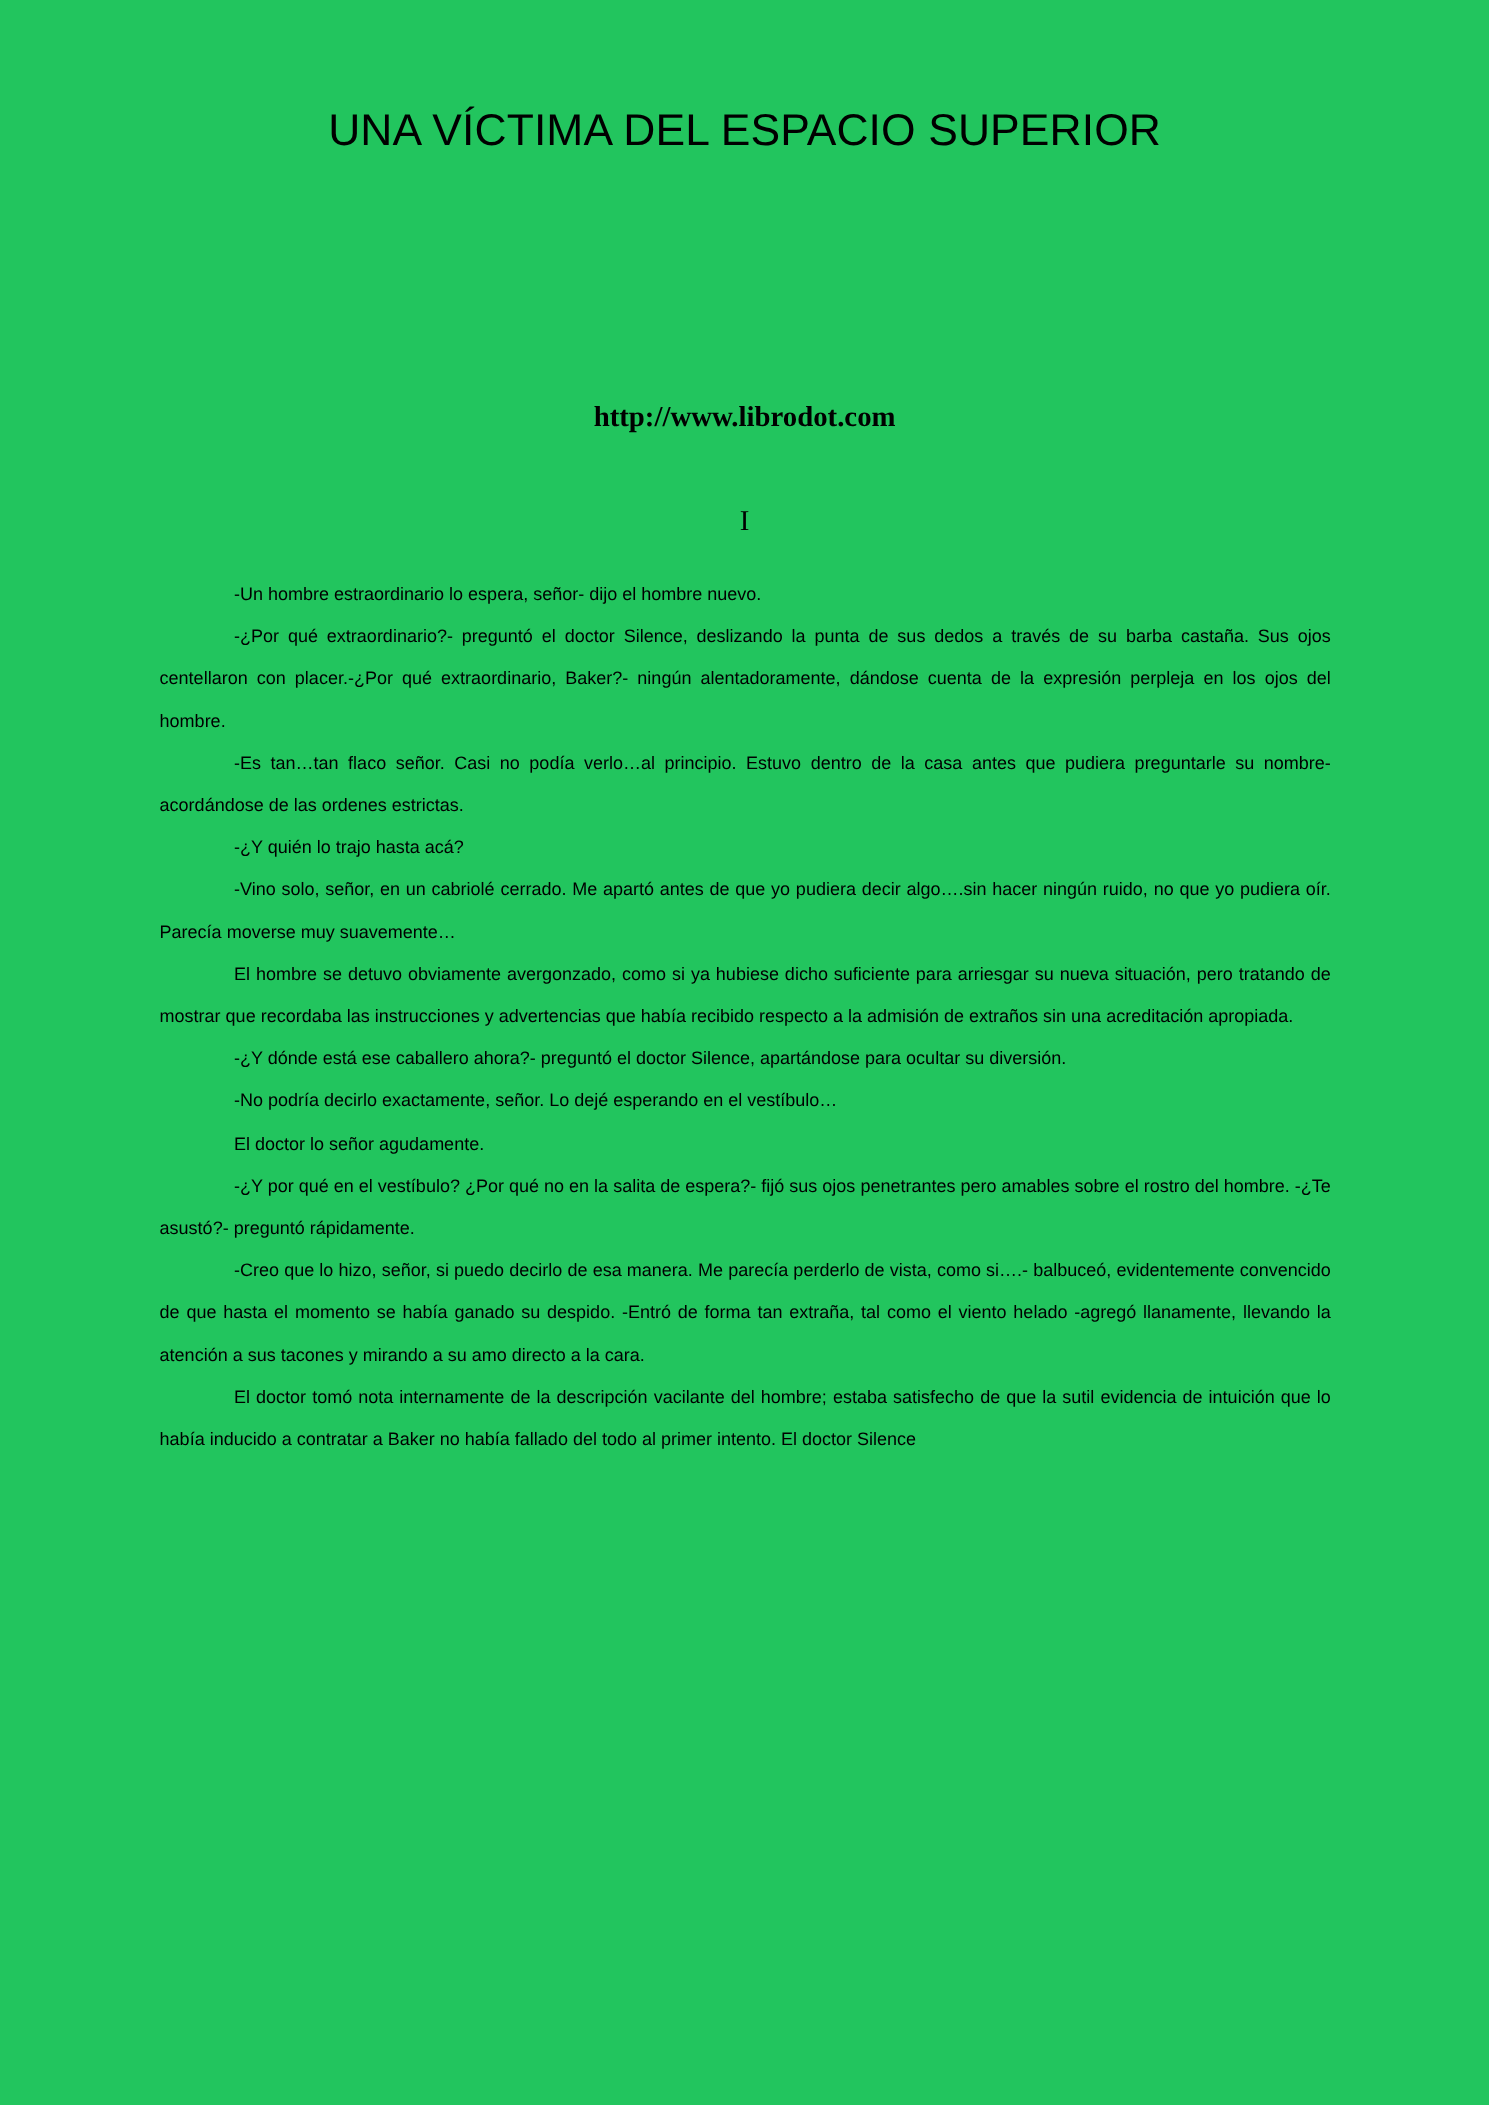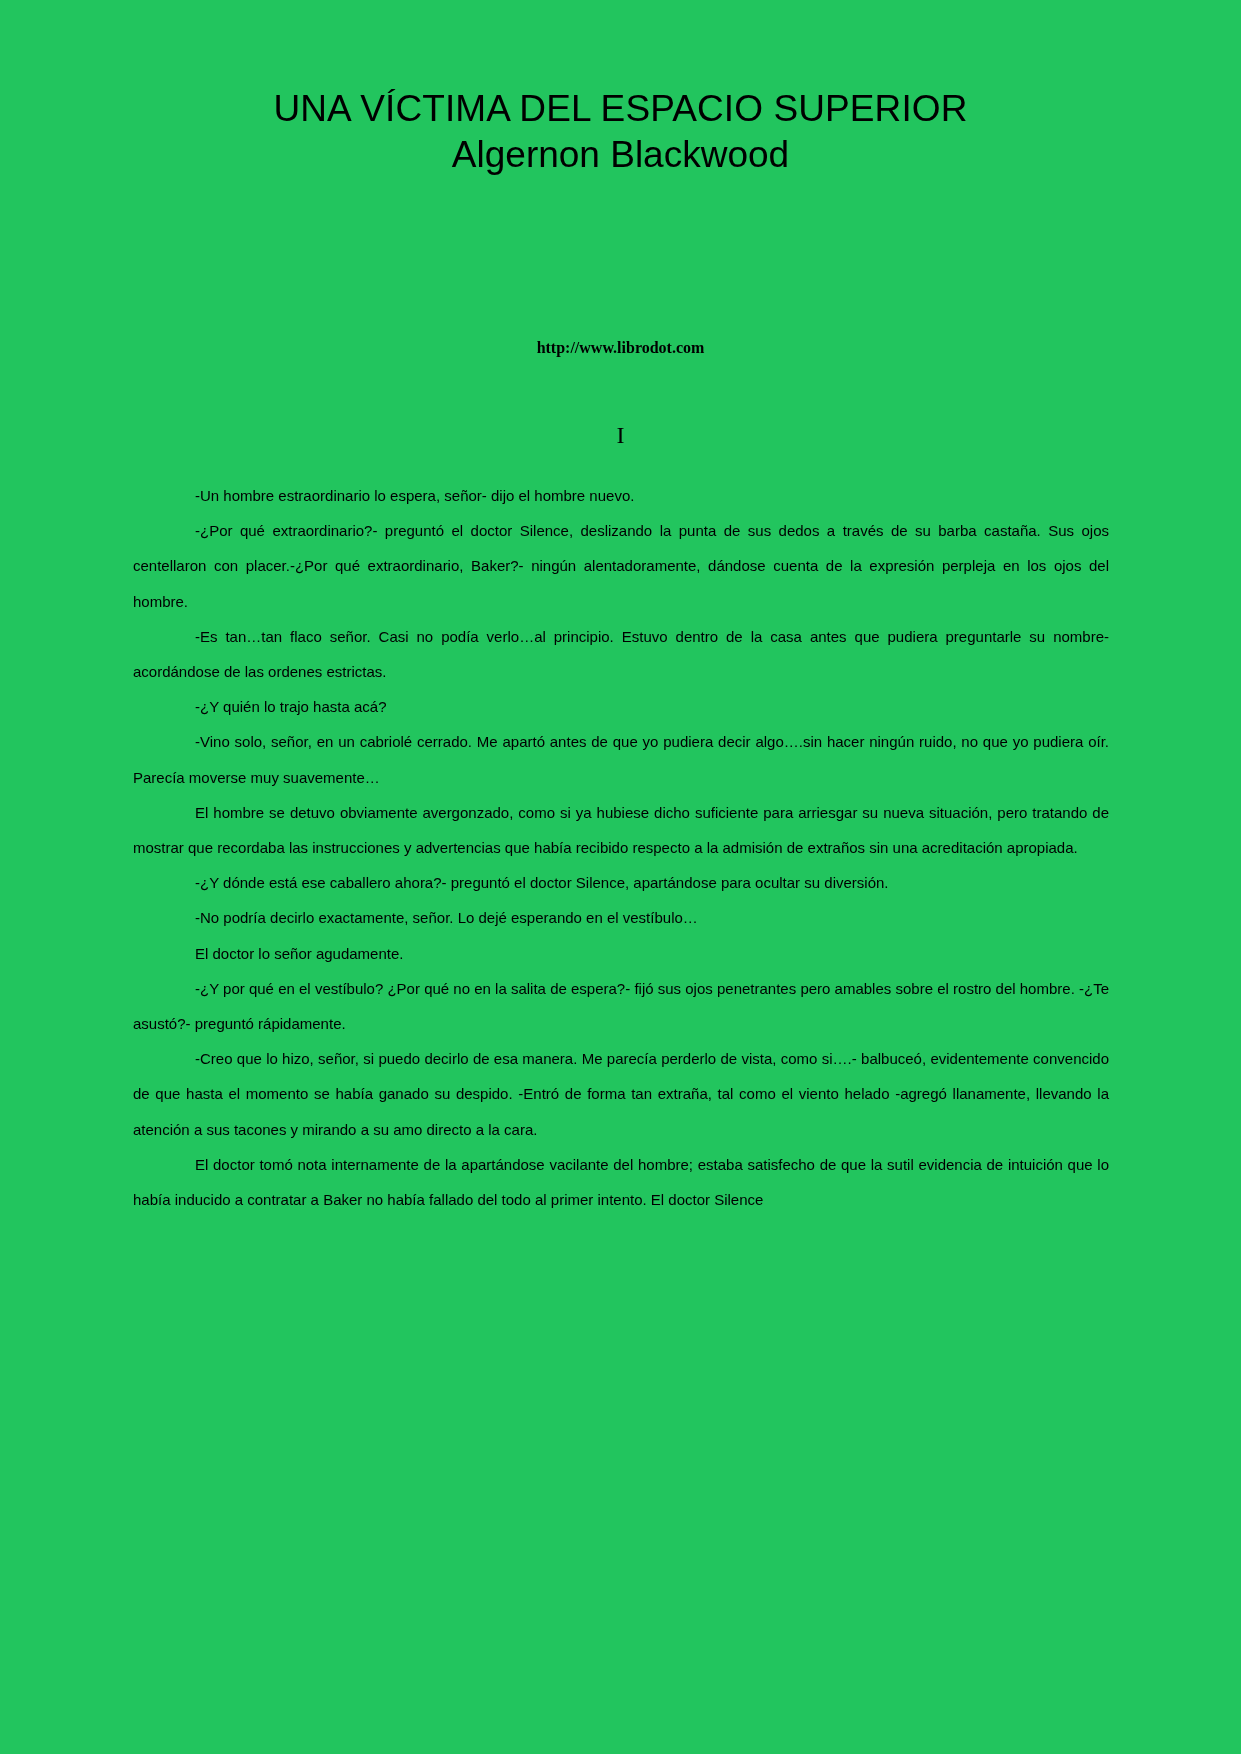--- a/index.html
+++ b/index.html
@@ -49,21 +49,21 @@
 
   
   .source-url {
     position: absolute;
     left: 133px;
     top: 335px;
     width: 975px;
     text-align: center;
     font-family: "Liberation Serif", serif;
     font-weight: bold;
-    font-size: 16px;
+    font-size: 24px;
     line-height: 26px;
   }
 
   
   .section-numeral {
     position: absolute;
     left: 133px;
     top: 420px;
     width: 975px;
     text-align: center;
@@ -99,35 +99,34 @@
     text-align: justify;
   }
 </style>
 </head>
 <body>
 
 <div class="page">
 
   <div class="title-block">
     <div class="doc-title">UNA VÍCTIMA DEL ESPACIO SUPERIOR</div>
-    <div class="doc-author">Algernon Blackwood</div>
   </div>
 
   <div class="source-url">http://www.librodot.com</div>
 
   <div class="section-numeral">I</div>
 
   <div class="body-text">
       <p>-Un hombre estraordinario lo espera, señor- dijo el hombre nuevo.</p>
       <p>-¿Por qué extraordinario?- preguntó el doctor Silence, deslizando la punta de sus dedos a través de su barba castaña. Sus ojos centellaron con placer.-¿Por qué extraordinario, Baker?- ningún alentadoramente, dándose cuenta de la expresión perpleja en los ojos del hombre.</p>
       <p>-Es tan…tan flaco señor. Casi no podía verlo…al principio. Estuvo dentro de la casa antes que pudiera preguntarle su nombre- acordándose de las ordenes estrictas.</p>
       <p>-¿Y quién lo trajo hasta acá?</p>
       <p>-Vino solo, señor, en un cabriolé cerrado. Me apartó antes de que yo pudiera decir algo….sin hacer ningún ruido, no que yo pudiera oír. Parecía moverse muy suavemente…</p>
       <p>El hombre se detuvo obviamente avergonzado, como si ya hubiese dicho suficiente para arriesgar su nueva situación, pero tratando de mostrar que recordaba las instrucciones y advertencias que había recibido respecto a la admisión de extraños sin una acreditación apropiada.</p>
       <p>-¿Y dónde está ese caballero ahora?- preguntó el doctor Silence, apartándose para ocultar su diversión.</p>
       <p>-No podría decirlo exactamente, señor. Lo dejé esperando en el vestíbulo…</p>
       <p>El doctor lo señor agudamente.</p>
       <p>-¿Y por qué en el vestíbulo? ¿Por qué no en la salita de espera?- fijó sus ojos penetrantes pero amables sobre el rostro del hombre. -¿Te asustó?- preguntó rápidamente.</p>
       <p>-Creo que lo hizo, señor, si puedo decirlo de esa manera. Me parecía perderlo de vista, como si….- balbuceó,  evidentemente convencido de que hasta el momento se había ganado su despido. -Entró de forma tan extraña, tal como el viento helado -agregó llanamente, llevando la atención a sus tacones y mirando a su amo directo a la cara.</p>
-      <p>El doctor tomó nota internamente de la apartándose vacilante del hombre; estaba  satisfecho de que la sutil evidencia de intuición que lo había inducido a contratar a Baker no había fallado del todo al primer intento. El doctor Silence</p>
+      <p>El doctor tomó nota internamente de la descripción vacilante del hombre; estaba  satisfecho de que la sutil evidencia de intuición que lo había inducido a contratar a Baker no había fallado del todo al primer intento. El doctor Silence</p>
     </div>
 
 </div>
 
 </body></html>

